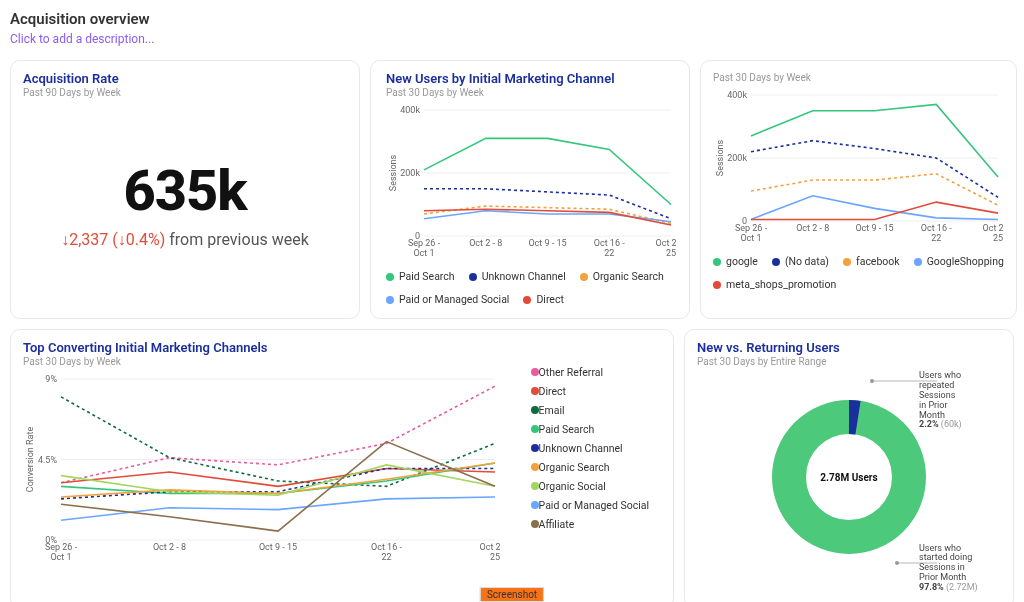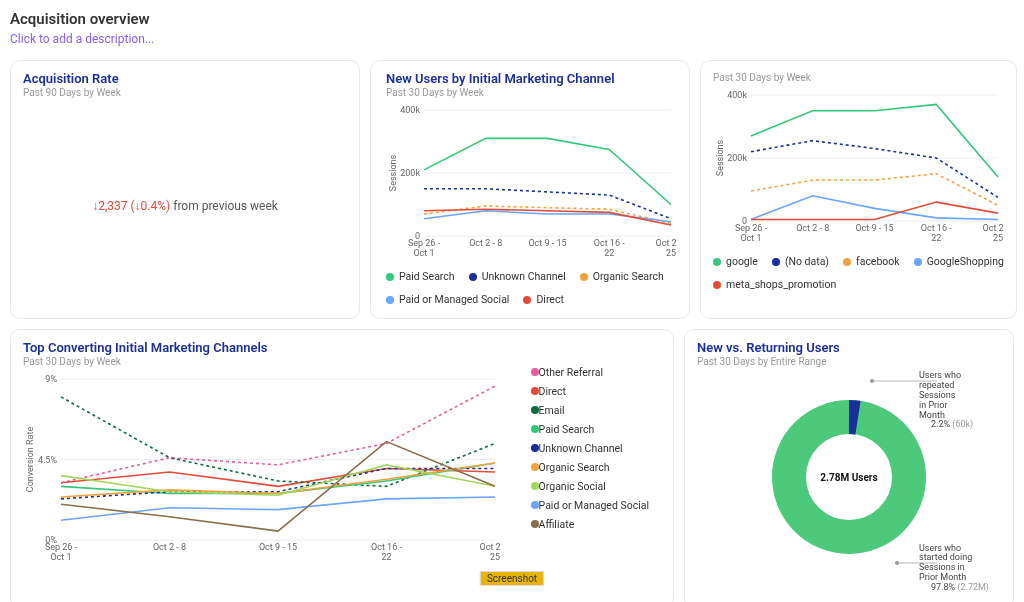--- a/index.html
+++ b/index.html
@@ -23,52 +23,53 @@
   }
   .panel-title { color: #1b2f9c; font-weight: 600; font-size: 13px; }
   .panel-sub { color: #999; font-size: 10px; margin-top: 1px; }
   
   .col-a { flex: 0 0 350px; }
   .col-b { flex: 1; padding-left: 15px; }
   .col-c { flex: 1; }
   
   .kpi-wrap { display:flex; align-items:center; justify-content:center; height:210px; flex-direction:column; }
   .kpi-value { font-size: 56px; font-weight: 800; color:#111; letter-spacing:-1px; }
-  .kpi-delta { font-size: 12px; margin-top:6px; }
+  .kpi-delta { font-size: 16px; margin-top:6px; }
   .kpi-delta .down { color: #e24b3a; }
   .kpi-delta .rest { color: #555; }
   
   .chart-box { height: 160px; margin-top:6px; }
   .legend { display:flex; flex-wrap:wrap; gap:10px 14px; font-size:10.5px; margin-top:6px; color:#333;}
   .legend .item { display:flex; align-items:center; gap:5px; white-space:nowrap;}
   .dot { width:8px; height:8px; border-radius:50%; display:inline-block; }
   
   .col-d { flex: 1; }
   .col-e { flex: 0 0 330px; }
   .legend-side { position:absolute; right:24px; top:36px; display:flex; flex-direction:column; gap:6px; font-size:10.5px;}
   .donut-wrap { display:flex; align-items:center; justify-content:center; height: 220px; position:relative; }
   .donut-label { position:absolute; font-size:10px; font-weight:700; color:#111; }
   .callout { position:absolute; font-size:9px; color:#444; line-height:1.1; width:80px;}
-  .callout .pct { font-weight:400;margin-left:12px;}
+  .callout .pct { font-weight:700;}
   .tick { font-size:9px; fill:#666; }
   .y-axis-title { font-size:9px; fill:#666; }
-  .screenshot-tag { position:fixed; bottom:16px; left:50%; transform:translateX(-50%); font-size:10px; background:#eab308; border:1px solid #ddd; padding:1px 6px;}
+  .screenshot-tag { position:fixed; bottom:0; left:50%; transform:translateX(-50%); font-size:10px; background:#f97316; border:1px solid #ddd; padding:1px 6px;}
 </style>
 </head>
 <body>
 
 <div class="page-title">Acquisition overview</div>
 <div class="page-subtitle">Click to add a description...</div>
 
 <div class="grid-row">
 
   <div class="panel col-a">
     <div class="panel-title">Acquisition Rate</div>
     <div class="panel-sub">Past 90 Days by Week</div>
     <div class="kpi-wrap">
+      <div class="kpi-value">635k</div>
       <div class="kpi-delta">
         <span class="down"><span>↓</span><span>2,337</span> (<span>↓0.4%</span>)</span>
         <span class="rest"> <span>from previous week</span></span>
       </div>
     </div>
   </div>
 
   <div class="panel col-b">
     <div class="panel-title">New Users by Initial Marketing Channel</div>
     <div class="panel-sub">Past 30 Days by Week</div>

